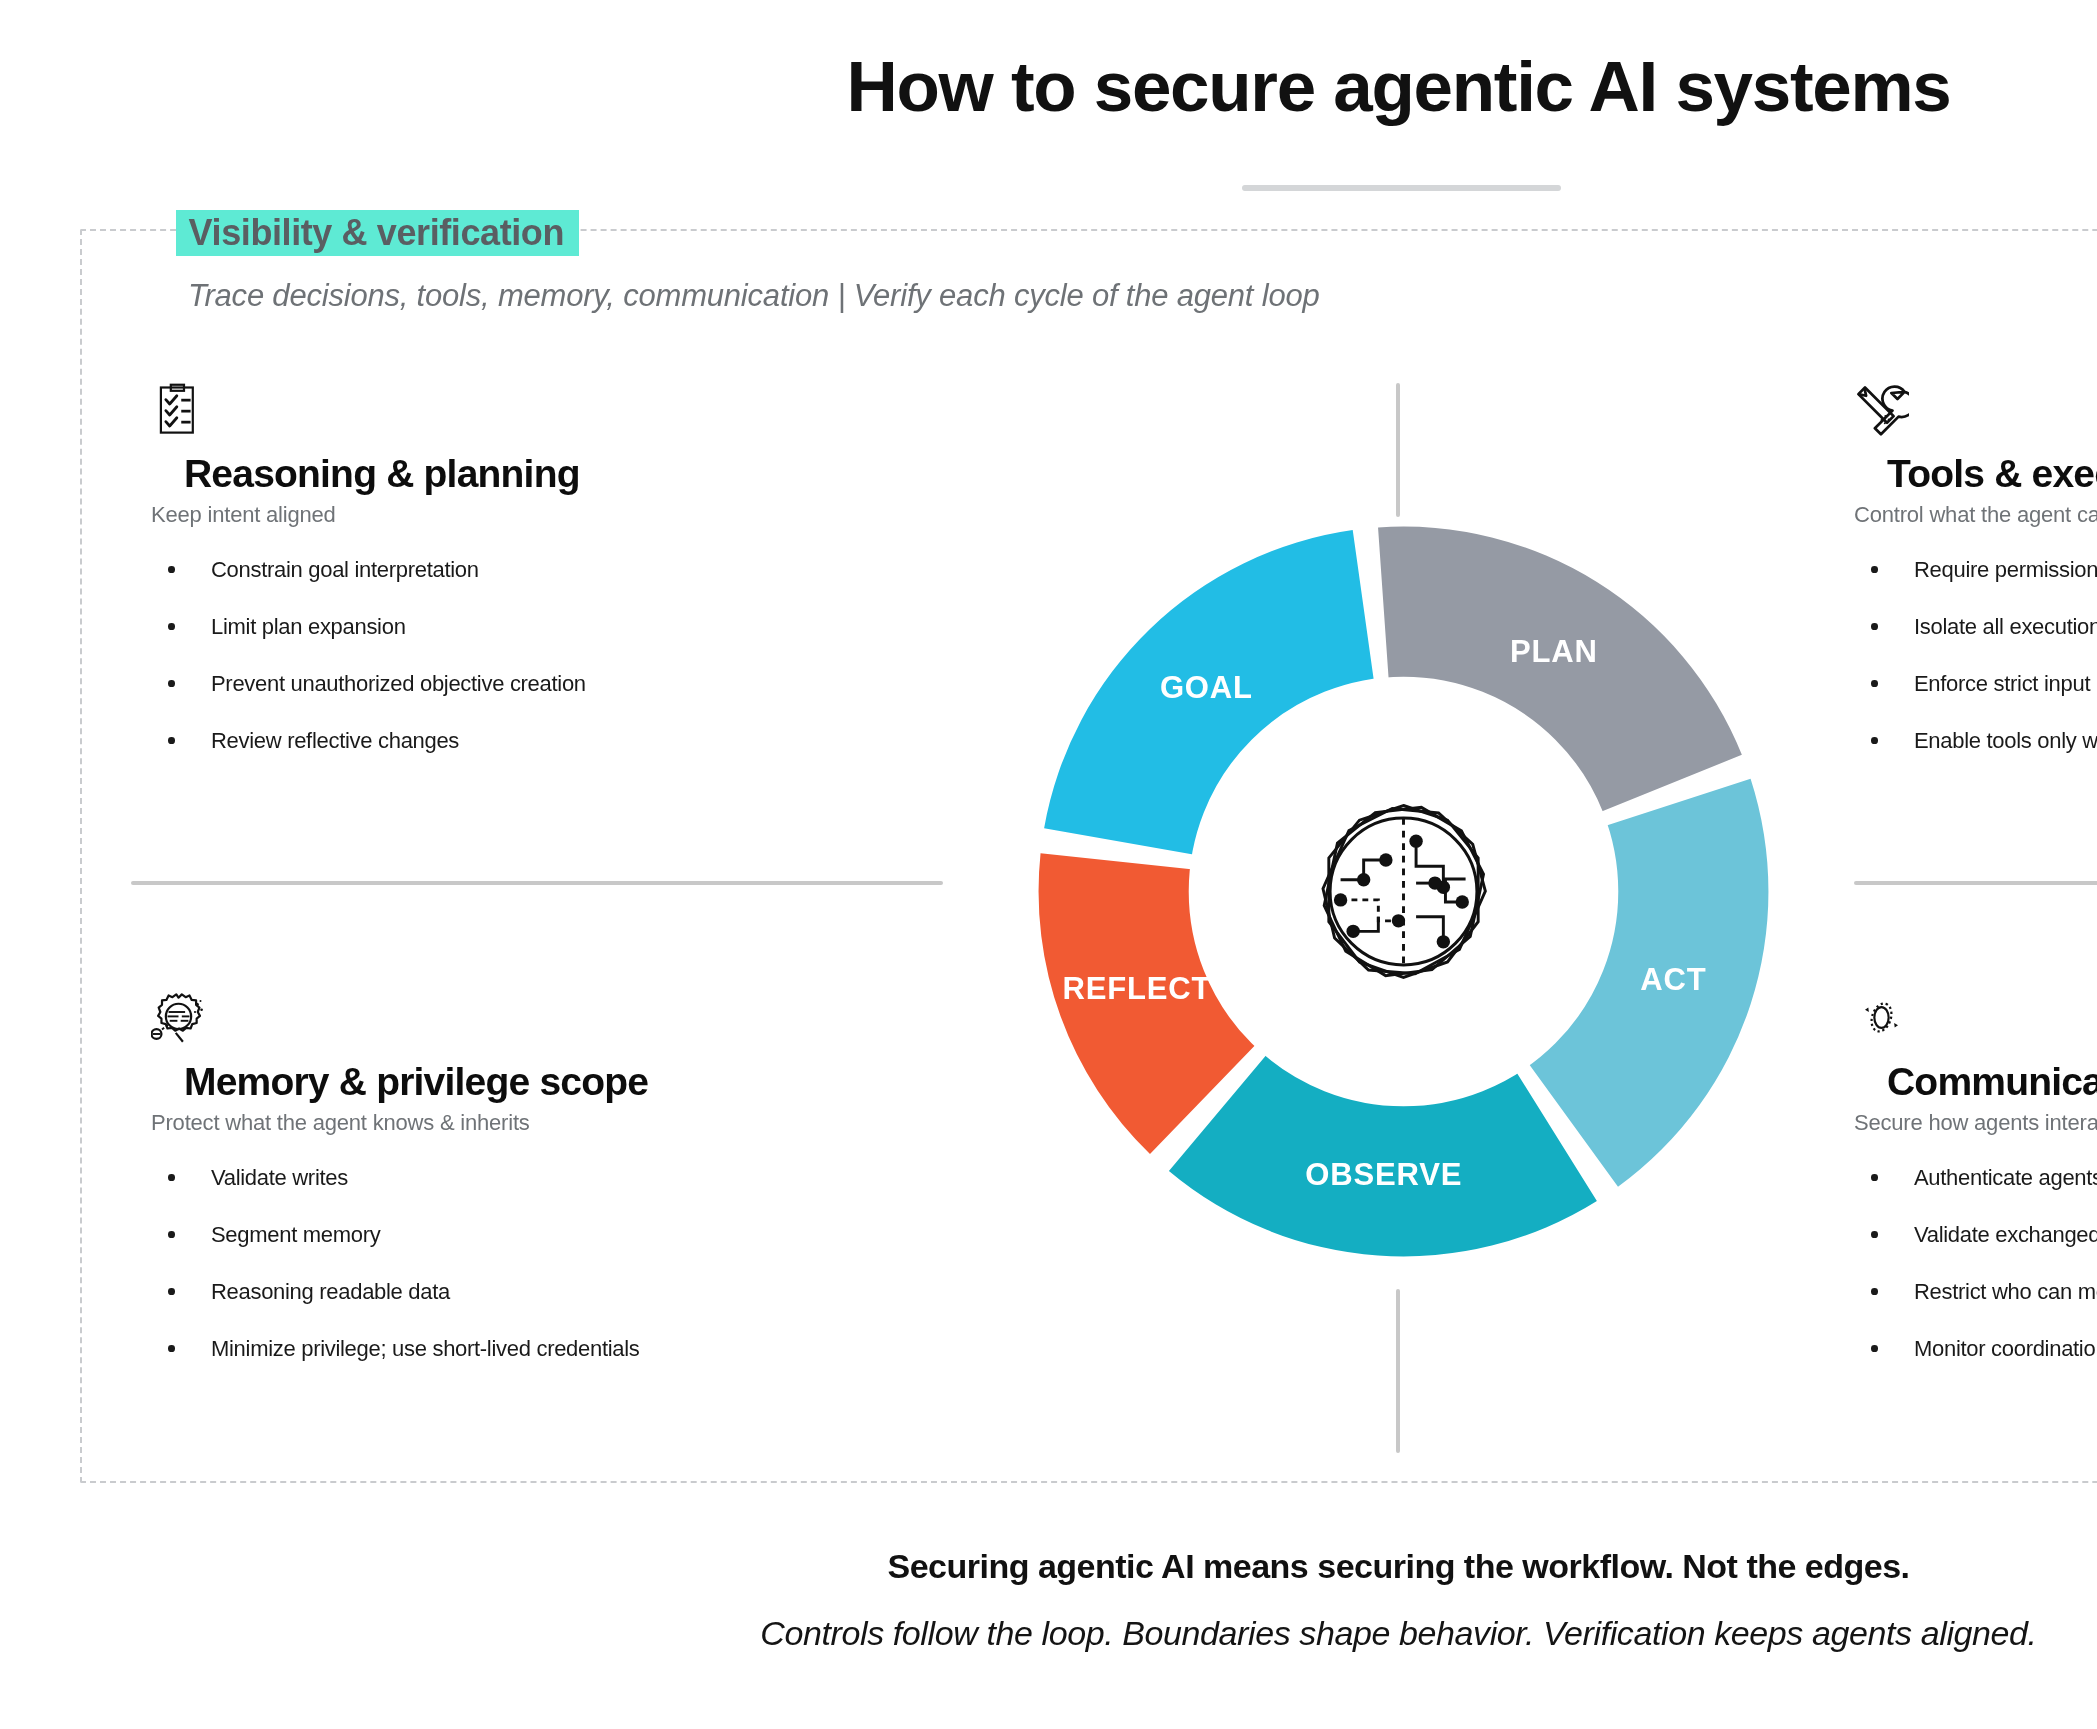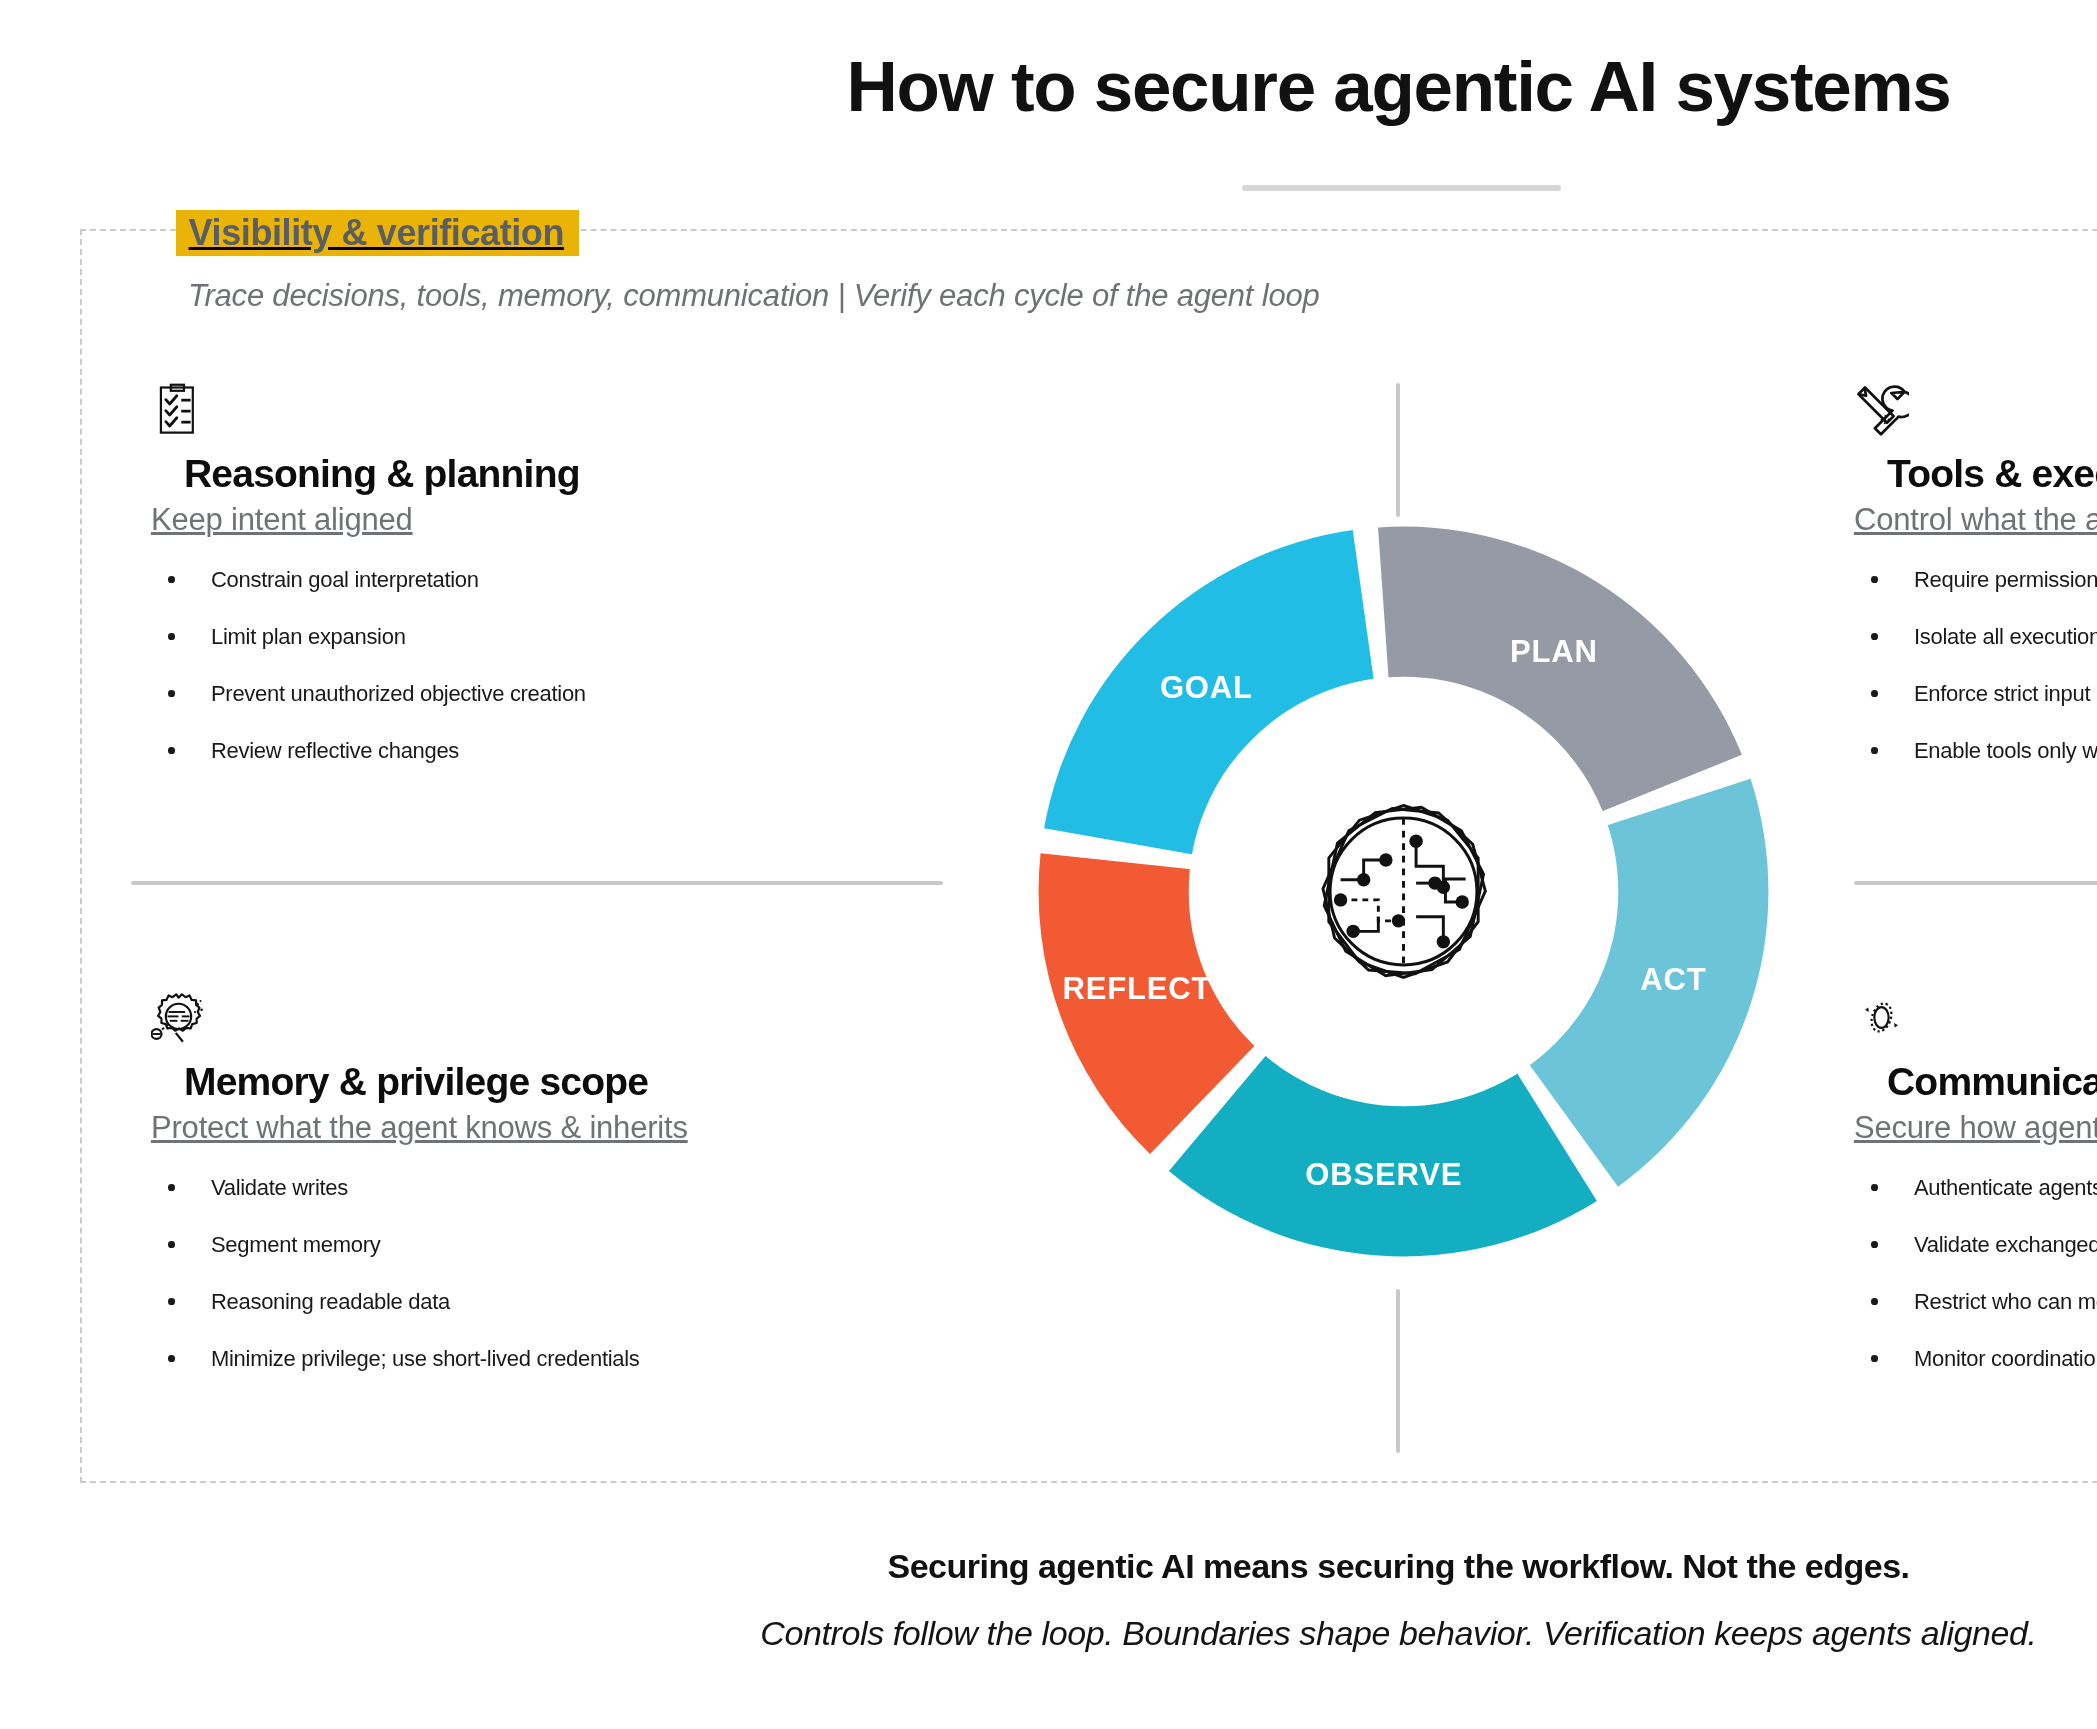--- a/index.html
+++ b/index.html
@@ -29,23 +29,22 @@
     position: absolute;
     left: 80px; top: 229px;
     width: 2639px; height: 1254px;
     border: 2.1px dashed #c9cbce;
     border-radius: 1.7px;
   }
 
   
   .vis-label-wrap {
     position: absolute; left: 176px; top: 210px;
-    background: #eab308; padding: 0 15px 0 12.6px;
+    background: #5eead4; padding: 0 15px 0 12.6px;
     z-index: 5;
-    text-decoration: underline;
   }
   .vis-label {
     font-size: 36px; font-weight: 700; color: #5a5e62;
     letter-spacing: -0.4px; line-height: 46px;
     white-space: nowrap;
   }
   .vis-sub {
     position: absolute; left: 188px; top: 278px;
     font-size: 31px; font-style: italic; color: #6e7276;
     letter-spacing: -0.2px; white-space: nowrap;
@@ -63,22 +62,22 @@
   .q-icon { width: 55px; height: 55px; display:block; margin-bottom: 17px; }
   .q-icon svg { display:block; width:100%; height:100%; }
 
   .q-title {
     font-size: 39px; font-weight: 700; color: #0d0d0d;
     letter-spacing: -0.8px; line-height: 1.05; margin-bottom: 7.6px;
     white-space: nowrap;
     margin-left: 33px;
   }
   .q-sub {
-    font-size: 31px; color: #6f7377; letter-spacing: -0.2px;
-    line-height: 1.1; margin-bottom: 14.3px; white-space: nowrap; text-decoration: underline;
+    font-size: 22px; color: #6f7377; letter-spacing: -0.2px;
+    line-height: 1.1; margin-bottom: 14.3px; white-space: nowrap;
   }
   .q-list { list-style: none; }
   .q-list li {
     position: relative; padding-left: 60px;
     font-size: 22px; color: #1a1a1a; letter-spacing: -0.3px;
     line-height: 57px; white-space: nowrap;
   }
   .q-list li .bl {
     position: absolute; left: 17px; top: 25px;
     width: 6.7px; height: 6.7px; border-radius: 50%; background: #1a1a1a;

